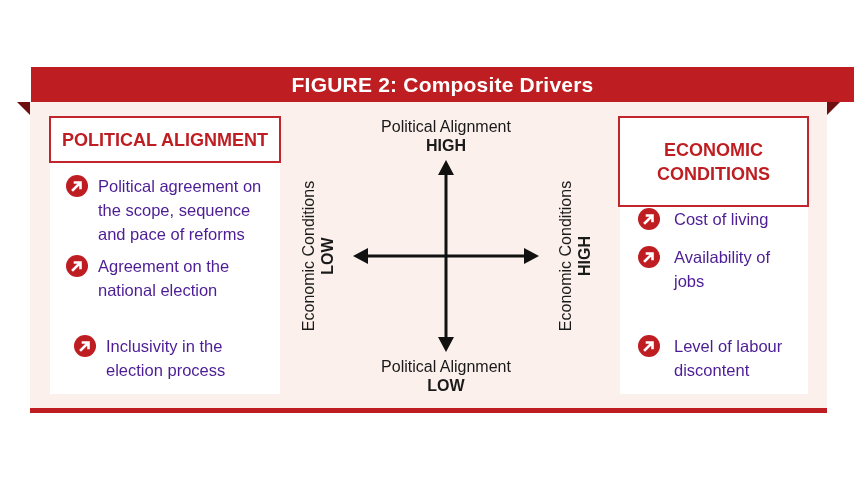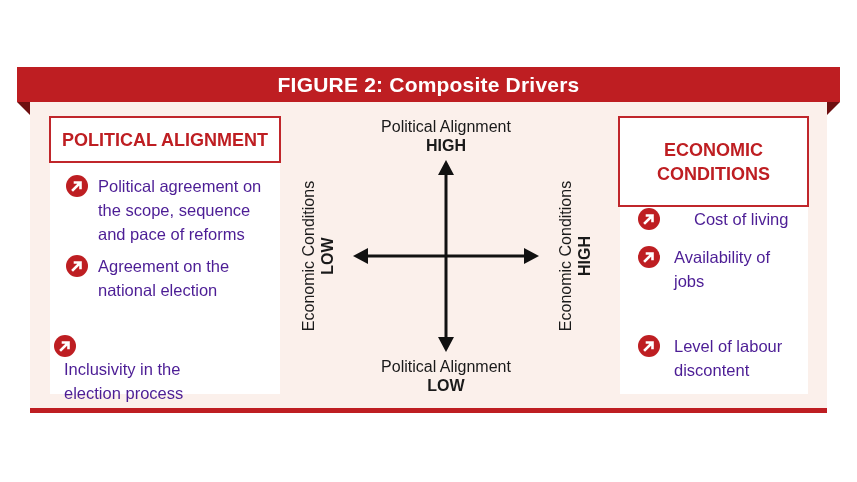--- a/index.html
+++ b/index.html
@@ -1,18 +1,18 @@
 <!DOCTYPE html>
 <html><head>
 <meta charset="utf-8">
 <style>
   html, body { margin:0; padding:0; background:#ffffff; }
   body { width:857px; height:482px; position:relative; overflow:hidden;
          font-family:"Liberation Sans", "DejaVu Sans", sans-serif; color:#1a1a1a; }
-  .banner { position:absolute; left:17px; top:67px; width:823px; height:35px;
+  .banner { position:absolute; left:31px; top:67px; width:823px; height:35px;
             background:#be1e22; color:#fff; display:flex; align-items:center; justify-content:center;
             font-family:"Liberation Sans", sans-serif; font-weight:bold; font-size:21px; letter-spacing:0.2px; }
   .fold-l { position:absolute; left:17px; top:102px; width:0; height:0;
             border-top:13px solid #6e0f10; border-left:13px solid transparent; }
   .fold-r { position:absolute; left:827px; top:102px; width:0; height:0;
             border-top:13px solid #6e0f10; border-right:13px solid transparent; }
   .panel { position:absolute; left:30px; top:102px; width:797px; height:306px; background:#fbf0eb; }
   .bottom-line { position:absolute; left:30px; top:408px; width:797px; height:5px; background:#be1e22; }
 
   .card { position:absolute; background:#ffffff; }
@@ -69,41 +69,41 @@
     <svg width="14" height="14" viewBox="0 0 14 14">
         <path d="M3 11 L10 4 M5 3.5 H10.5 V9" stroke="#fff" stroke-width="2.6" fill="none" stroke-linecap="square"></path>
       </svg>
   </span>
   <div class="item-text">
     <div>Agreement on the</div>
     <div>national election</div>
   </div>
 </div>
 
-<div class="item" style="left:54px; top:334px;flex-direction:column;">
+<div class="item" style="left:74px; top:334px;">
   <span class="bullet">
     <svg width="14" height="14" viewBox="0 0 14 14">
         <path d="M3 11 L10 4 M5 3.5 H10.5 V9" stroke="#fff" stroke-width="2.6" fill="none" stroke-linecap="square"></path>
       </svg>
   </span>
   <div class="item-text">
     <div>Inclusivity in the</div>
     <div>election process</div>
   </div>
 </div>
 
 <div class="card right-card"></div>
 <div class="card-head right-head">
   <div>
     <div>ECONOMIC</div>
     <div>CONDITIONS</div>
   </div>
 </div>
 
-<div class="item" style="left:638px; top:207px;gap:20px;">
+<div class="item" style="left:638px; top:207px;">
   <span class="bullet">
     <svg width="14" height="14" viewBox="0 0 14 14">
         <path d="M3 11 L10 4 M5 3.5 H10.5 V9" stroke="#fff" stroke-width="2.6" fill="none" stroke-linecap="square"></path>
       </svg>
   </span>
   <div class="item-text" style="margin-left:14px;">
     <div>Cost of living</div>
   </div>
 </div>
 

